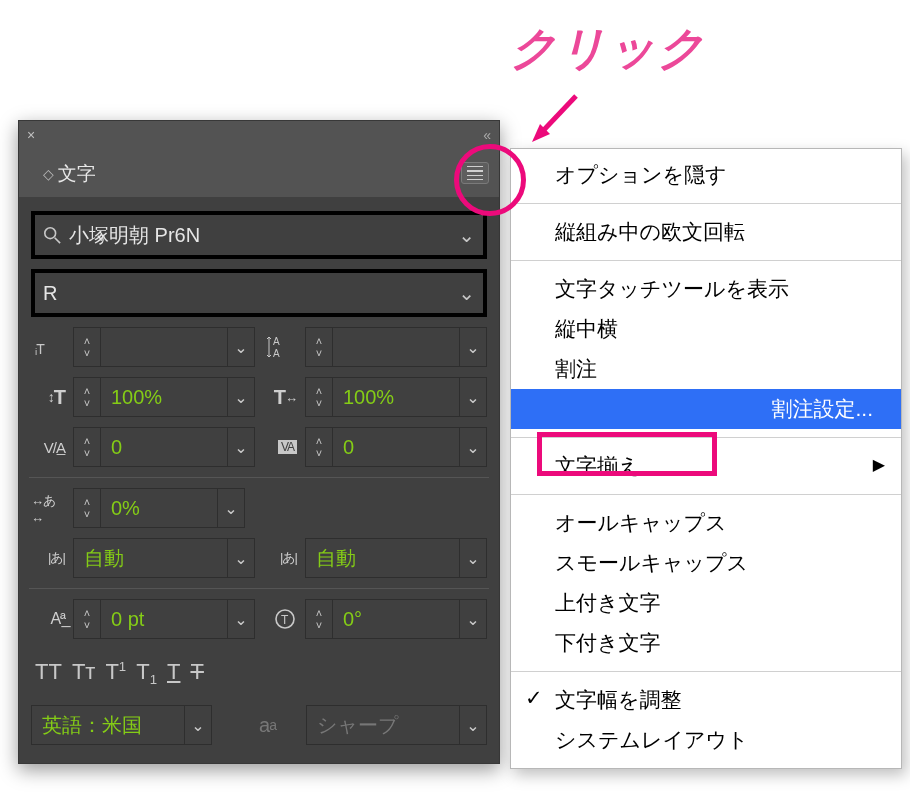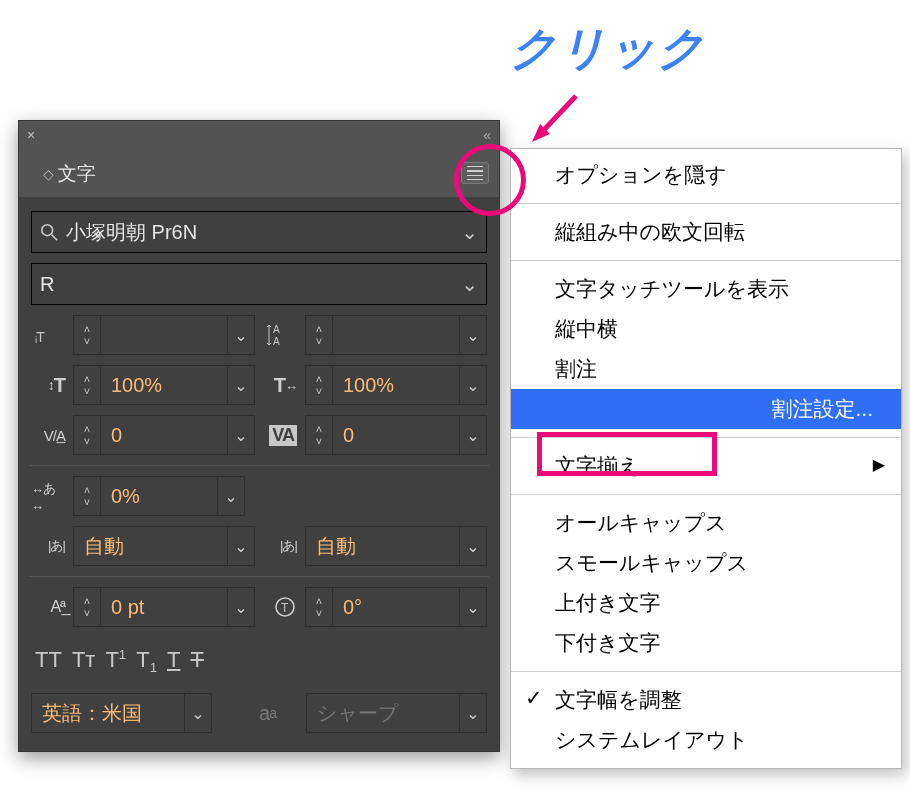--- a/index.html
+++ b/index.html
@@ -12,21 +12,21 @@
     overflow: hidden;
     position: relative;
   }
   
   .annotation-click {
     position: absolute;
     top: 18px;
     left: 510px;
     font-size: 46px;
     font-weight: 800;
-    color: #3b82f6;
+    color: #ec4899;
     font-style: italic;
     text-shadow: 0 2px 0 #fff, 0 -2px 0 #fff, 2px 0 0 #fff, -2px 0 0 #fff;
     letter-spacing: 2px;
   }
   .arrow {
     position: absolute;
     top: 92px;
     left: 530px;
     width: 50px;
     height: 50px;
@@ -129,21 +129,21 @@
     margin-bottom: 10px;
     align-items: center;
   }
   .combo, .spin-combo {
     display: flex;
     align-items: center;
     background: #404040;
   }
   .combo {
     flex: 1;
-    border: 1px solid #000000;
+    border: 4px solid #000000;
     height: 40px;
     padding: 0 8px;
     color: #e6e6e6;
     font-size: 20px;
     display:flex;
     align-items:center;
     gap:8px;
   }
   .combo .chev {
     margin-left: auto;
@@ -166,21 +166,21 @@
     height:38px;
     align-items:stretch;
   }
   .spinbox .arrows{
     width:26px;
     display:flex; flex-direction:column; align-items:center; justify-content:center;
     color:#c8c8c8; font-size:11px;
     border-right:1px solid #2e2e2e;
   }
   .spinbox .val{
-    flex:1; color:#fdba74; font-size:20px;
+    flex:1; color:#84cc16; font-size:20px;
     display:flex; align-items:center; padding:0 10px;
   }
   .spinbox .chev{
     width:26px; display:flex; align-items:center; justify-content:center;
     color:#c8c8c8; border-left:1px solid #2e2e2e;
   }
   .half{flex:1; display:flex; gap:8px; align-items:center;}
   .style-row{
     display:flex;
     gap:10px;
@@ -366,21 +366,21 @@
           <div class="arrows">
               <span>˄</span>
               <span>˅</span>
             </div>
           <div class="val">0</div>
           <div class="chev">⌄</div>
         </div>
       </div>
       <div class="half">
         <div class="field-icon">
-          <span style="background:#c8c8c8;color:#404040;padding:0 3px;font-size:18px;font-weight:bold">VA</span>
+          <span style="background:#c8c8c8;color:#404040;padding:0 3px;font-size:12px;font-weight:normal">VA</span>
         </div>
         <div class="spinbox">
           <div class="arrows">
               <span>˄</span>
               <span>˅</span>
             </div>
           <div class="val">0</div>
           <div class="chev">⌄</div>
         </div>
       </div>

